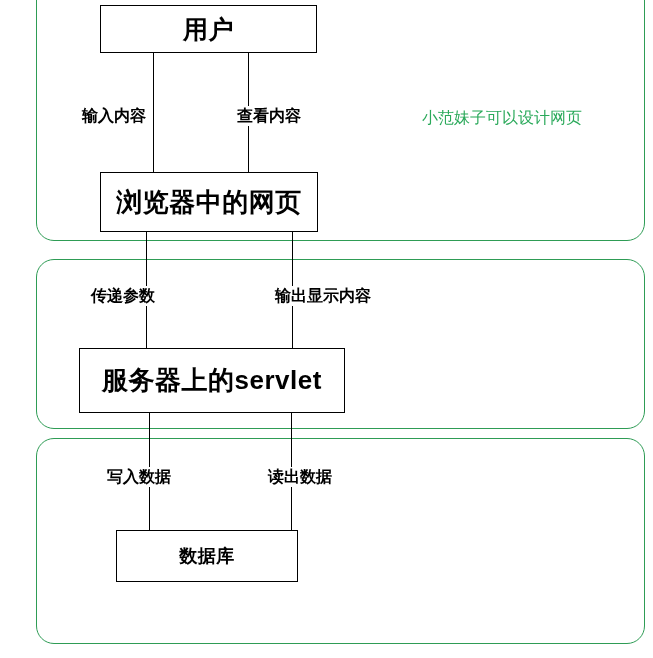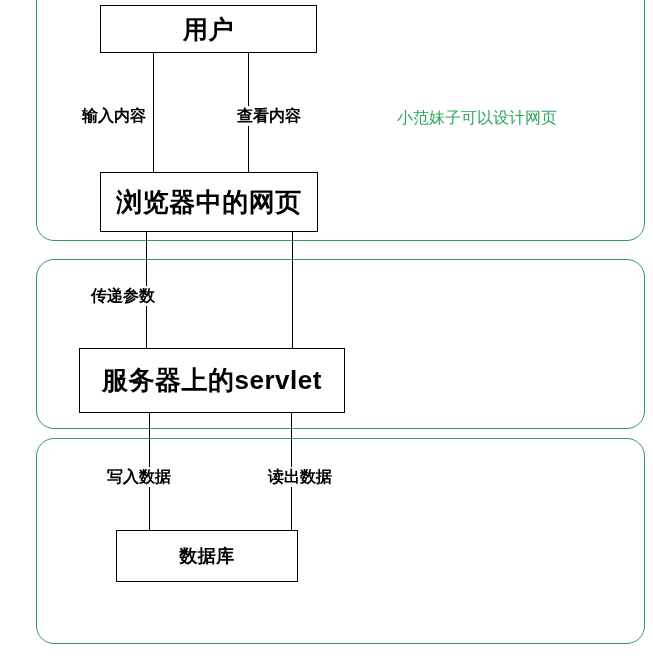--- a/index.html
+++ b/index.html
@@ -83,20 +83,21 @@
   #label-write   { left: 104px; top: 459px; }
   #label-read    { left: 265px; top: 459px; }
 
   
   .note {
     position: absolute;
     color: #2aa95a;
     font-size: 16px;
     line-height: 28px;
     white-space: pre-wrap;
+    text-align: center;
   }
   #note-web      { left: 397px; top: 104px; width: 210px; }
   #note-servlet  { left: 440px; top: 326px; width: 180px; }
   #note-db       { left: 412px; top: 532px; width: 190px; }
 </style>
 </head>
 <body>
 
 <div id="canvas">
 
@@ -112,18 +113,19 @@
   <div class="conn" id="conn-db-read"></div>
 
   <div class="node" id="node-user">用户</div>
   <div class="node" id="node-servlet">服务器上的servlet</div>
   <div class="node" id="node-browser">浏览器中的网页</div>
   <div class="node" id="node-db">数据库</div>
 
   <div class="edge-label" id="label-input">输入内容</div>
   <div class="edge-label" id="label-view">查看内容</div>
   <div class="edge-label" id="label-param">传递参数</div>
+  <div class="edge-label" id="label-output">输出显示内容</div>
   <div class="edge-label" id="label-write">写入数据</div>
   <div class="edge-label" id="label-read">读出数据</div>
 
   <div class="note" id="note-web">小范妹子可以设计网页</div>
 
 </div>
 
 </body></html>

